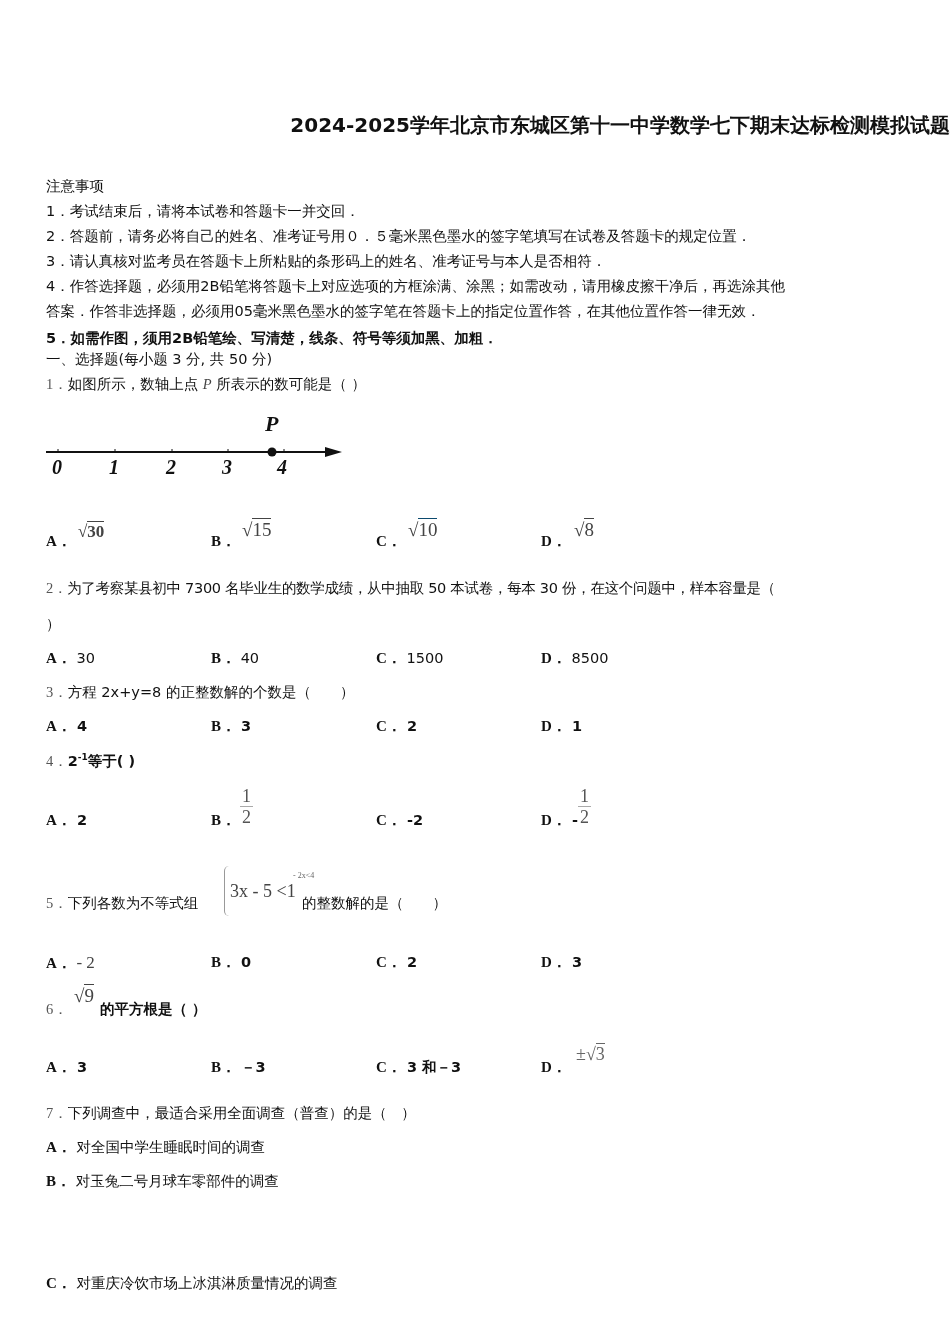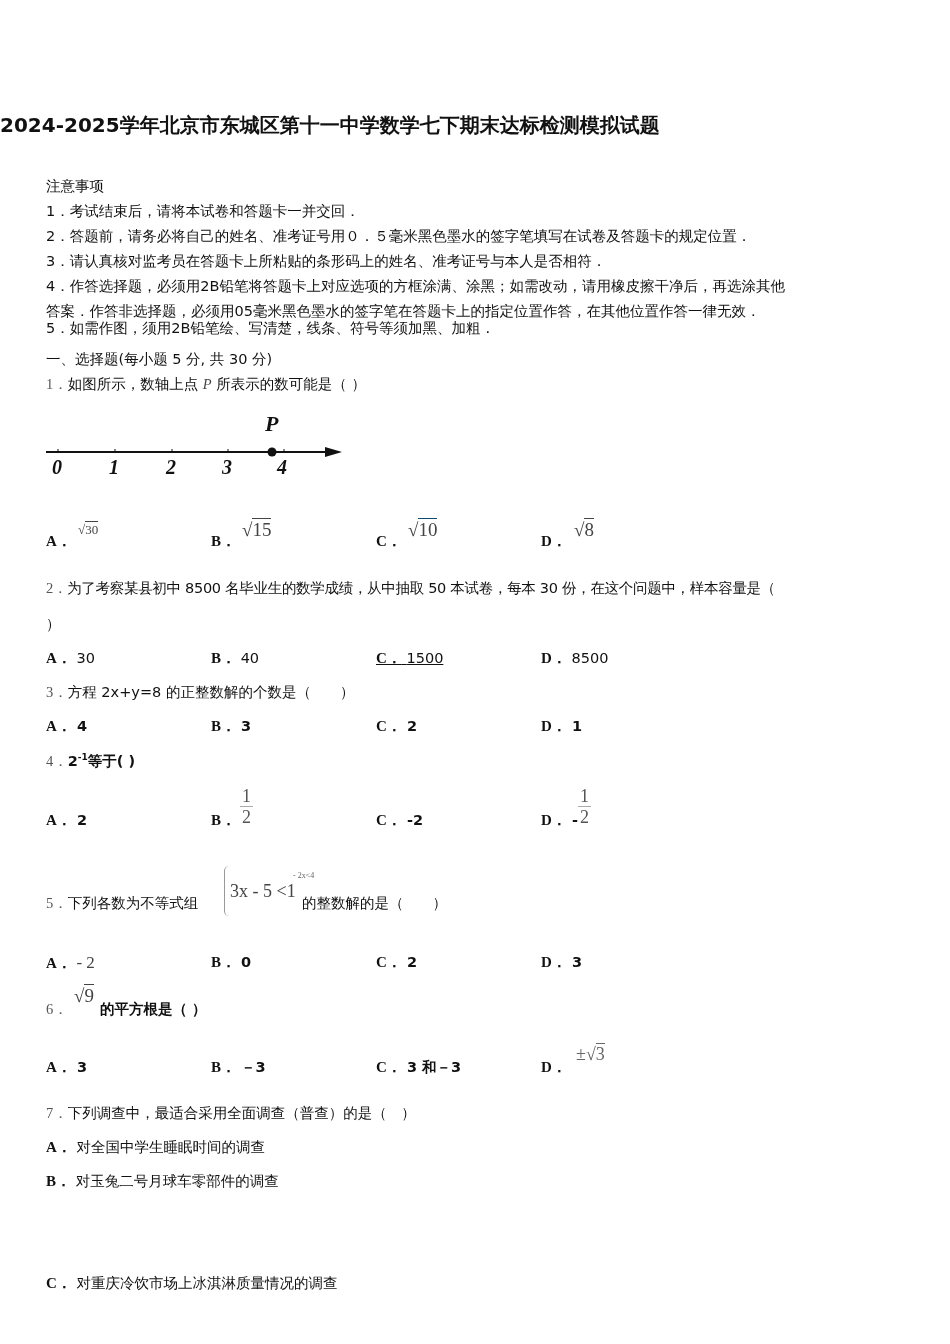--- a/index.html
+++ b/index.html
@@ -1,19 +1,19 @@
 <!DOCTYPE html>
 <html><head>
 <meta charset="utf-8">
 <style>
   html, body { margin:0; padding:0; background:#fff; }
   body { width:950px; height:1344px; position:relative; overflow:hidden; color:#111;
          font-family:"DejaVu Sans", sans-serif; font-size:14px; }
   .abs { position:absolute; white-space:nowrap; }
-  .title { left:0; width:950px; top:112px; text-align:left; font-weight:bold; font-size:20px; letter-spacing:0px; }
+  .title { left:0; width:950px; top:112px; text-align:right; font-weight:bold; font-size:20px; letter-spacing:0px; }
   .note { left:46px; font-size:14.5px; line-height:25px;margin-top:24px; }
   .q { left:46px; font-size:14.5px; }
   .opt { font-size:14.5px; }
   .opt .lbl { font-family:"Liberation Serif", serif; font-weight:bold; font-size:15px; }
   .math { font-family:"Liberation Serif", serif; color:#444; }
   .frac { display:inline-block; text-align:center; vertical-align:middle; font-family:"Liberation Serif", serif; color:#555; font-size:18px; line-height:20px; }
   .frac .num { display:block; border-bottom:1px solid #aaa; padding:0 2px; }
   .frac .den { display:block; }
   .qnum { font-family:"Liberation Serif", serif; color:#555; }
   .bold { font-weight:bold; }
@@ -22,23 +22,23 @@
 <body>
 
 <div class="abs title">2024-2025学年北京市东城区第十一中学数学七下期末达标检测模拟试题</div>
 
 <div class="abs note" style="top:150px;">注意事项</div>
 <div class="abs note" style="top:175px;">1．考试结束后，请将本试卷和答题卡一并交回．</div>
 <div class="abs note" style="top:200px;">2．答题前，请务必将自己的姓名、准考证号用０．５毫米黑色墨水的签字笔填写在试卷及答题卡的规定位置．</div>
 <div class="abs note" style="top:225px;">3．请认真核对监考员在答题卡上所粘贴的条形码上的姓名、准考证号与本人是否相符．</div>
 <div class="abs note" style="top:250px;">4．作答选择题，必须用2B铅笔将答题卡上对应选项的方框涂满、涂黑；如需改动，请用橡皮擦干净后，再选涂其他</div>
 <div class="abs note" style="top:275px;">答案．作答非选择题，必须用05毫米黑色墨水的签字笔在答题卡上的指定位置作答，在其他位置作答一律无效．</div>
-<div class="abs note" style="top:292px;">5．如需作图，须用2B铅笔绘、写清楚，线条、符号等须加黑、加粗．</div>
+<div class="abs note" style="top:302px;font-weight:bold;">5．如需作图，须用2B铅笔绘、写清楚，线条、符号等须加黑、加粗．</div>
 
-<div class="abs q" style="top:350px;">一、选择题(每小题 5 分, 共 30 分)</div>
+<div class="abs q" style="top:350px;">一、选择题(每小题 3 分, 共 50 分)</div>
 
 <div class="abs q" style="top:375px;">
   <span class="qnum">1．</span><span>如图所示，数轴上点</span>
   <span class="math" style="font-style:italic;">P</span>
   <span>所表示的数可能是（ ）</span>
 </div>
 
 <svg class="abs" style="left:40px;top:405px;" width="320" height="85">
   <line x1="6" y1="47" x2="290" y2="47" stroke="#111" stroke-width="2"></line>
   <polygon points="285,42 302,47 285,52" fill="#111"></polygon>
@@ -50,35 +50,35 @@
   <circle cx="232" cy="47" r="4.5" fill="#111"></circle>
 </svg>
 <div class="abs" style="left:265px;top:411px;font-family:'Liberation Serif',serif;font-style:italic;font-weight:bold;font-size:22px;">P</div>
 <div class="abs" style="left:52px;top:456px;font-family:'Liberation Serif',serif;font-style:italic;font-weight:bold;font-size:20px;">0</div>
 <div class="abs" style="left:109px;top:456px;font-family:'Liberation Serif',serif;font-style:italic;font-weight:bold;font-size:20px;">1</div>
 <div class="abs" style="left:166px;top:456px;font-family:'Liberation Serif',serif;font-style:italic;font-weight:bold;font-size:20px;">2</div>
 <div class="abs" style="left:222px;top:456px;font-family:'Liberation Serif',serif;font-style:italic;font-weight:bold;font-size:20px;">3</div>
 <div class="abs" style="left:277px;top:456px;font-family:'Liberation Serif',serif;font-style:italic;font-weight:bold;font-size:20px;">4</div>
 
 <div class="abs opt" style="left:46px;top:532px;"><span class="lbl">A．</span></div>
-<div class="abs math" style="left:78px;top:522px;font-size:13px;">√<span class="rad" style="border-top:1px solid #444;">30</span></div>
+<div class="abs math" style="left:78px;top:522px;font-size:17px;font-weight:bold;">√<span class="rad" style="border-top:1px solid #444;">30</span></div>
 <div class="abs opt" style="left:211px;top:532px;"><span class="lbl">B．</span></div>
 <div class="abs math" style="left:242px;top:519px;font-size:19px;">√<span style="border-top:1px solid #444;">15</span></div>
 <div class="abs opt" style="left:376px;top:532px;"><span class="lbl">C．</span></div>
 <div class="abs math" style="left:408px;top:519px;font-size:19px;">√<span style="border-top:1px solid #0c4a6e;">10</span></div>
 <div class="abs opt" style="left:541px;top:532px;"><span class="lbl">D．</span></div>
 <div class="abs math" style="left:574px;top:519px;font-size:19px;">√<span style="border-top:1px solid #444;">8</span></div>
 
 <div class="abs q" style="top:579px;letter-spacing:-0.3px;">
-  <span class="qnum">2．</span><span>为了考察某县初中 8500 名毕业生的数学成绩，从中抽取 50 本试卷，每本 30 份，在这个问题中，样本容量是（</span>
+  <span class="qnum">2．</span><span>为了考察某县初中 7300 名毕业生的数学成绩，从中抽取 50 本试卷，每本 30 份，在这个问题中，样本容量是（</span>
 </div>
 <div class="abs q" style="top:615px;">）</div>
 <div class="abs opt" style="left:46px;top:649px;"><span class="lbl">A．</span> <span>30</span></div>
 <div class="abs opt" style="left:211px;top:649px;"><span class="lbl">B．</span> <span>40</span></div>
-<div class="abs opt" style="left:376px;top:649px;text-decoration:underline;"><span class="lbl">C．</span> <span>1500</span></div>
+<div class="abs opt" style="left:376px;top:649px;"><span class="lbl">C．</span> <span>1500</span></div>
 <div class="abs opt" style="left:541px;top:649px;"><span class="lbl">D．</span> <span>8500</span></div>
 
 <div class="abs q" style="top:683px;">
   <span class="qnum">3．</span><span>方程 2x+y=8 的正整数解的个数是（　　）</span>
 </div>
 <div class="abs opt bold" style="left:46px;top:717px;"><span class="lbl">A．</span> <span>4</span></div>
 <div class="abs opt bold" style="left:211px;top:717px;"><span class="lbl">B．</span> <span>3</span></div>
 <div class="abs opt bold" style="left:376px;top:717px;"><span class="lbl">C．</span> <span>2</span></div>
 <div class="abs opt bold" style="left:541px;top:717px;"><span class="lbl">D．</span> <span>1</span></div>
 

